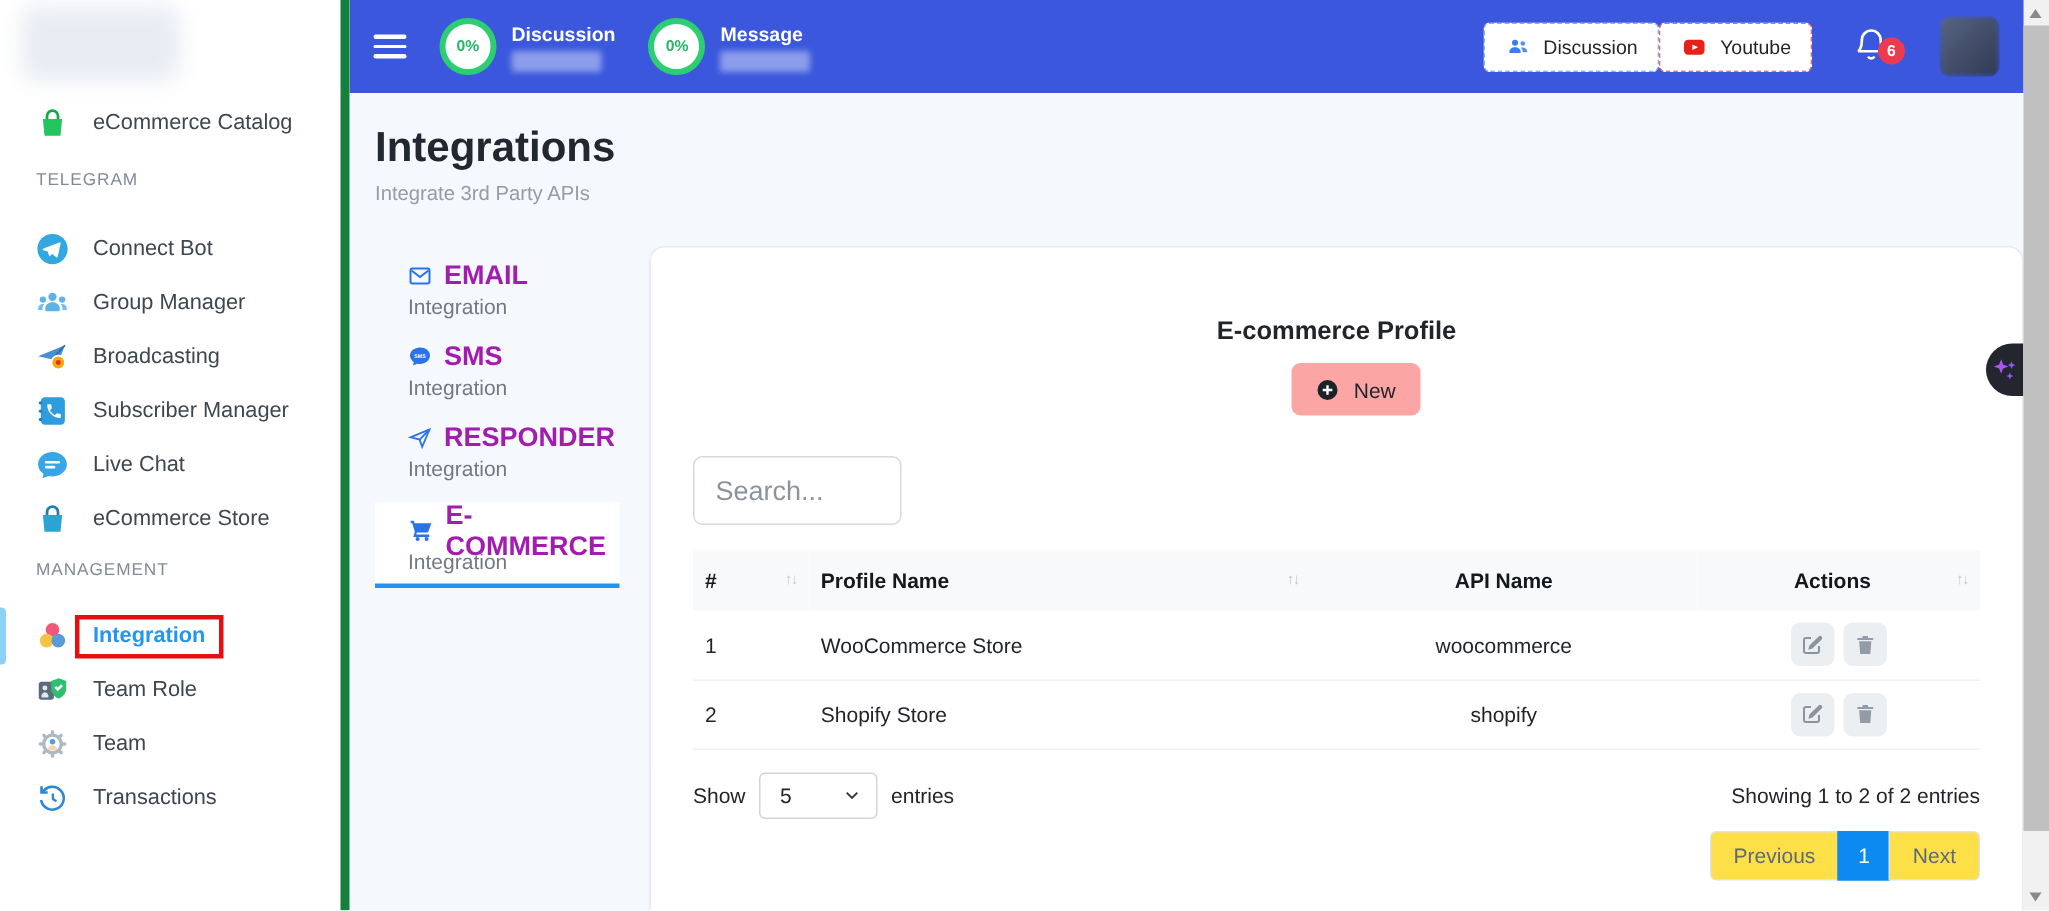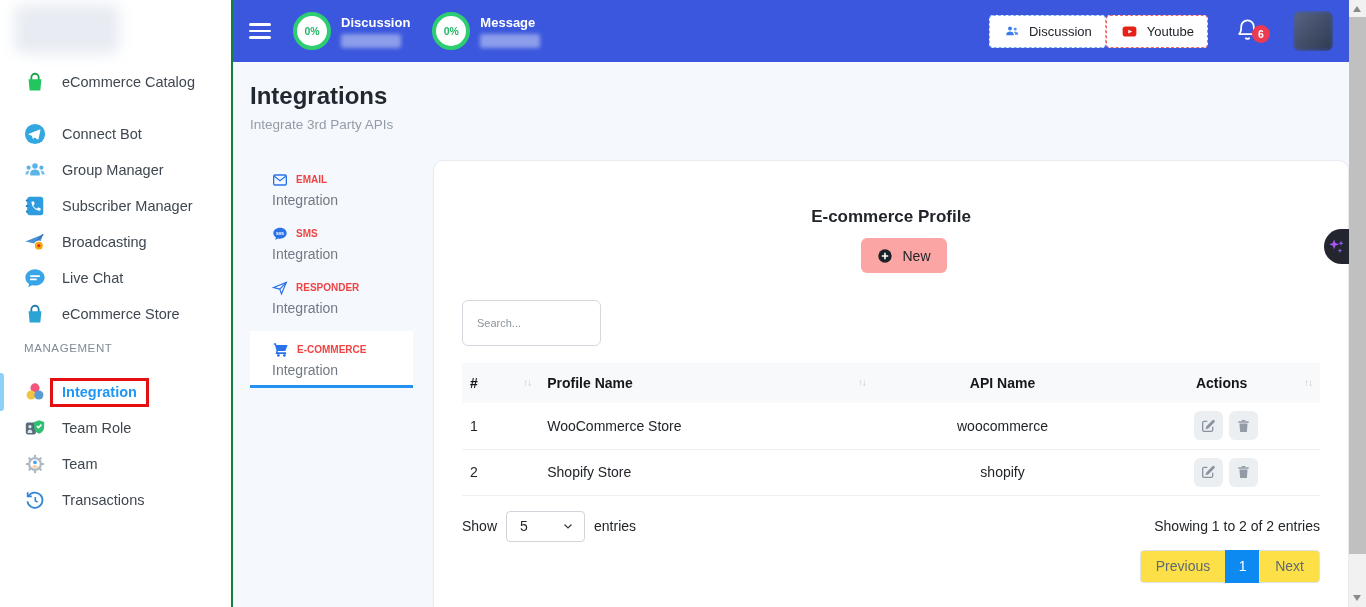--- a/index.html
+++ b/index.html
@@ -1,21 +1,21 @@
 <!DOCTYPE html>
 <html><head>
 <meta charset="utf-8">
 <style>
   * { margin:0; padding:0; box-sizing:border-box; }
   body { font-family:"Liberation Sans", sans-serif; background:#fff; }
   .stage { position:relative; width:1366px; height:607px; overflow:hidden; background:#f5f8fd; }
 
   
   .sidebar { position:absolute; left:0; top:0; width:233px; height:607px; background:#fff;
-             border-right:2px solid #15803d; z-index:4; }
+             border-right:6px solid #15803d; z-index:4; }
   .logo-blur { margin:4px 0 0 14px; width:106px; height:50px; background:#e8ecf2; border-radius:10px; filter:blur(7px); }
   .side-item { display:flex; align-items:center; height:36px; padding-left:24px; cursor:pointer; position:relative; }
   .side-item.catalog { height:44px; margin-top:6px; }
   .side-icon { width:22px; height:22px; flex:0 0 22px; display:flex; align-items:center; justify-content:center; }
   .side-label { margin-left:16px; font-size:14.5px; color:#3e4750; white-space:nowrap; }
   .section-title { height:32px; display:flex; align-items:center; padding-left:24px;
                    font-size:11.5px; color:#7f8b99; letter-spacing:.6px; }
   .nav-list { padding-top:12px; }
   .nav-list.mgmt { padding-top:10px; }
   .active-bar { position:absolute; left:0; top:-1px; width:4px; height:38px; background:#8ed1f8; border-radius:0 3px 3px 0; }
@@ -41,40 +41,40 @@
   .bell-wrap { position:relative; margin-left:27px; width:28px; height:30px; cursor:pointer; }
   .badge { position:absolute; right:-7px; top:9px; width:18px; height:18px; border-radius:50%;
            background:#ee3a50; color:#fff; font-size:10.5px; font-weight:bold;
            display:flex; align-items:center; justify-content:center; }
   .avatar { margin-left:30px; width:40px; height:40px; border-radius:7px; overflow:hidden; cursor:pointer; }
   .avatar > div { width:100%; height:100%; background:linear-gradient(135deg,#586583,#2e3950); filter:blur(2px); }
 
   
   .content { position:absolute; left:233px; top:62px; width:1133px; height:545px;
              background:#f5f8fd; padding-left:17px; overflow:hidden; }
-  .page-title { margin-top:20px; font-size:24px; font-weight:700; color:#21282f; }
+  .page-title { margin-top:20px; font-size:28px; font-weight:700; color:#21282f; }
   .page-subtitle { margin-top:7px; font-size:13.5px; color:#949ca6; }
   .content-row { display:flex; align-items:flex-start; }
 
   .subnav { width:163px; margin-top:37px; }
   .subnav-item { padding:0 0 0 22px; margin-bottom:15px; cursor:pointer; }
   .subnav-line1 { display:flex; align-items:center; gap:8px; height:21px; }
-  .subnav-label { font-size:10px; font-weight:bold; color:#ef4444; }
+  .subnav-label { font-size:18px; font-weight:bold; color:#a21caf; }
   .subnav-sub { font-size:14px; color:#717a84; margin-top:2px; }
   .subnav-item.active { background:#fff; padding:8px 0 7px 22px; border-bottom:3px solid #2492f0; margin-bottom:0; }
 
   .card { flex:1; margin:28px 17px 0 20px; background:#fff; border:1px solid #e8ecf1; border-radius:10px;
           height:520px; padding:0 28px; box-shadow:0 1px 2px rgba(30,40,60,.04); }
   .panel-head { margin-top:46px; display:flex; align-items:center;flex-direction:column; }
   .panel-title { font-size:17px; font-weight:700; color:#212529; }
   .new-btn { margin-left:26px; height:35px; background:#fca5a5; border:none; border-radius:6px;
              display:inline-flex; align-items:center; gap:9px; padding:0 16px; font-size:14px; color:#212529;
              font-family:"Liberation Sans",sans-serif; cursor:pointer;margin-top:11px; }
   .search-input { margin-top:27px; width:139px; height:46px; border:1px solid #d4d9e0; border-radius:6px;
-                  padding:0 14px; font-size:11px; color:#343a40; font-family:"Liberation Sans",sans-serif; outline:none; }
+                  padding:0 14px; font-size:18px; color:#343a40; font-family:"Liberation Sans",sans-serif; outline:none; }
   .search-input::placeholder { color:#8b949d; }
 
   table.data { margin-top:17px; width:100%; border-collapse:collapse; font-size:14px; }
   table.data th { background:#f8f9fb; height:40px; font-weight:bold; color:#14181c; text-align:left;
                   padding:0 8px; cursor:pointer; }
   table.data th.c, table.data td.c { text-align:center; }
   .sort { float:right; color:#c3cad2; font-size:10px; letter-spacing:-1px; margin-top:2px; }
   table.data td { height:46px; border-bottom:1px solid #eef1f4; color:#212529; padding:0 8px; }
   .col-num { width:9%; } .col-profile { width:39%; } .col-api { width:30%; } .col-actions { width:22%; }
   .action-btns { display:flex; gap:6px; justify-content:center; }
@@ -117,20 +117,21 @@
     <div class="side-item catalog">
       <span class="side-icon">
         <svg viewBox="0 0 24 24" width="22" height="22">
             <path d="M8 10V7a4 4 0 0 1 8 0v3" fill="none" stroke="#16a34a" stroke-width="2"></path>
             <path d="M5 9h14l-1.2 12.3H6.2z" fill="#22c55e"></path>
           </svg>
       </span>
       <span class="side-label">eCommerce Catalog</span>
     </div>
 
+    <div class="section-title">TELEGRAM</div>
 
     <div class="nav-list">
       <div class="side-item">
         <span class="side-icon">
           <svg viewBox="0 0 24 24" width="22" height="22">
               <circle cx="12" cy="12" r="11" fill="#32a7e0"></circle>
               <path d="M5.4 11.7l11.6-4.5c.6-.2 1.1.15.85.95l-2 9.3c-.15.65-.55.8-1.1.5l-3.05-2.25-1.45 1.4c-.3.3-.6.3-.75-.2l-1.05-3.1-3-.9c-.65-.2-.65-.9-.05-1.2z" fill="#fff"></path>
             </svg>
         </span>
         <span class="side-label">Connect Bot</span>
@@ -144,41 +145,41 @@
               <path d="M12 11.5c2.9 0 5.2 1.8 5.2 4.2V18H6.8v-2.3c0-2.4 2.3-4.2 5.2-4.2z"></path>
               <path d="M5 12.8c-1.9 0-3.4 1.3-3.4 3V17h3.2v-1.3c0-1.1.5-2.1 1.3-2.9z" opacity=".85"></path>
               <path d="M19 12.8c1.9 0 3.4 1.3 3.4 3V17h-3.2v-1.3c0-1.1-.5-2.1-1.3-2.9z" opacity=".85"></path>
             </svg>
         </span>
         <span class="side-label">Group Manager</span>
       </div>
       <div class="side-item">
         <span class="side-icon">
           <svg viewBox="0 0 24 24" width="22" height="22">
+              <path d="M1.5 11.5L21 3.5l-6.2 16.5-3.4-6.3L1.5 11.5z" fill="#4a8fd4"></path>
+              <path d="M11.4 13.7L21 3.5" stroke="#2d6db3" stroke-width="1.3"></path>
+              <circle cx="16.2" cy="16" r="5" fill="#f7a80b" stroke="#fff" stroke-width="1.4"></circle>
+              <circle cx="16.2" cy="16" r="1.8" fill="#e0302a"></circle>
+            </svg>
+        </span>
+        <span class="side-label">Broadcasting</span>
+      </div>
+      <div class="side-item">
+        <span class="side-icon">
+          <svg viewBox="0 0 24 24" width="22" height="22">
               <rect x="3.5" y="2" width="17.5" height="20" rx="3" fill="#2f9ce0"></rect>
               <rect x="2" y="5" width="2.6" height="2.2" rx="1" fill="#1d7fc0"></rect>
               <rect x="2" y="11" width="2.6" height="2.2" rx="1" fill="#1d7fc0"></rect>
               <rect x="2" y="17" width="2.6" height="2.2" rx="1" fill="#1d7fc0"></rect>
               <g transform="translate(6.5,5.5) scale(0.55)" fill="#fff">
                 <path d="M6.6 10.8c1.4 2.8 3.8 5.1 6.6 6.6l2.2-2.2c.3-.3.7-.4 1-.2 1.1.4 2.3.6 3.6.6.6 0 1 .4 1 1V20c0 .6-.4 1-1 1C10.8 21 3 13.2 3 3.9c0-.6.4-1 1-1h3.5c.6 0 1 .4 1 1 0 1.2.2 2.4.6 3.6.1.3 0 .7-.2 1l-2.3 2.3z"></path>
               </g>
             </svg>
         </span>
         <span class="side-label">Subscriber Manager</span>
-      </div>
-      <div class="side-item">
-        <span class="side-icon">
-          <svg viewBox="0 0 24 24" width="22" height="22">
-              <path d="M1.5 11.5L21 3.5l-6.2 16.5-3.4-6.3L1.5 11.5z" fill="#4a8fd4"></path>
-              <path d="M11.4 13.7L21 3.5" stroke="#2d6db3" stroke-width="1.3"></path>
-              <circle cx="16.2" cy="16" r="5" fill="#f7a80b" stroke="#fff" stroke-width="1.4"></circle>
-              <circle cx="16.2" cy="16" r="1.8" fill="#e0302a"></circle>
-            </svg>
-        </span>
-        <span class="side-label">Broadcasting</span>
       </div>
       <div class="side-item">
         <span class="side-icon">
           <svg viewBox="0 0 24 24" width="22" height="22">
               <path d="M12 2.5C6.2 2.5 1.5 6.5 1.5 11.5c0 2.9 1.6 5.4 4 7.1l-.8 3.1 4.5-1.7c.9.2 1.8.3 2.8.3 5.8 0 10.5-4 10.5-8.8S17.8 2.5 12 2.5z" fill="#38a5e8"></path>
               <rect x="6.5" y="9" width="11" height="1.9" rx=".95" fill="#fff"></rect>
               <rect x="6.5" y="12.6" width="7.5" height="1.9" rx=".95" fill="#fff"></rect>
             </svg>
         </span>
         <span class="side-label">Live Chat</span>

